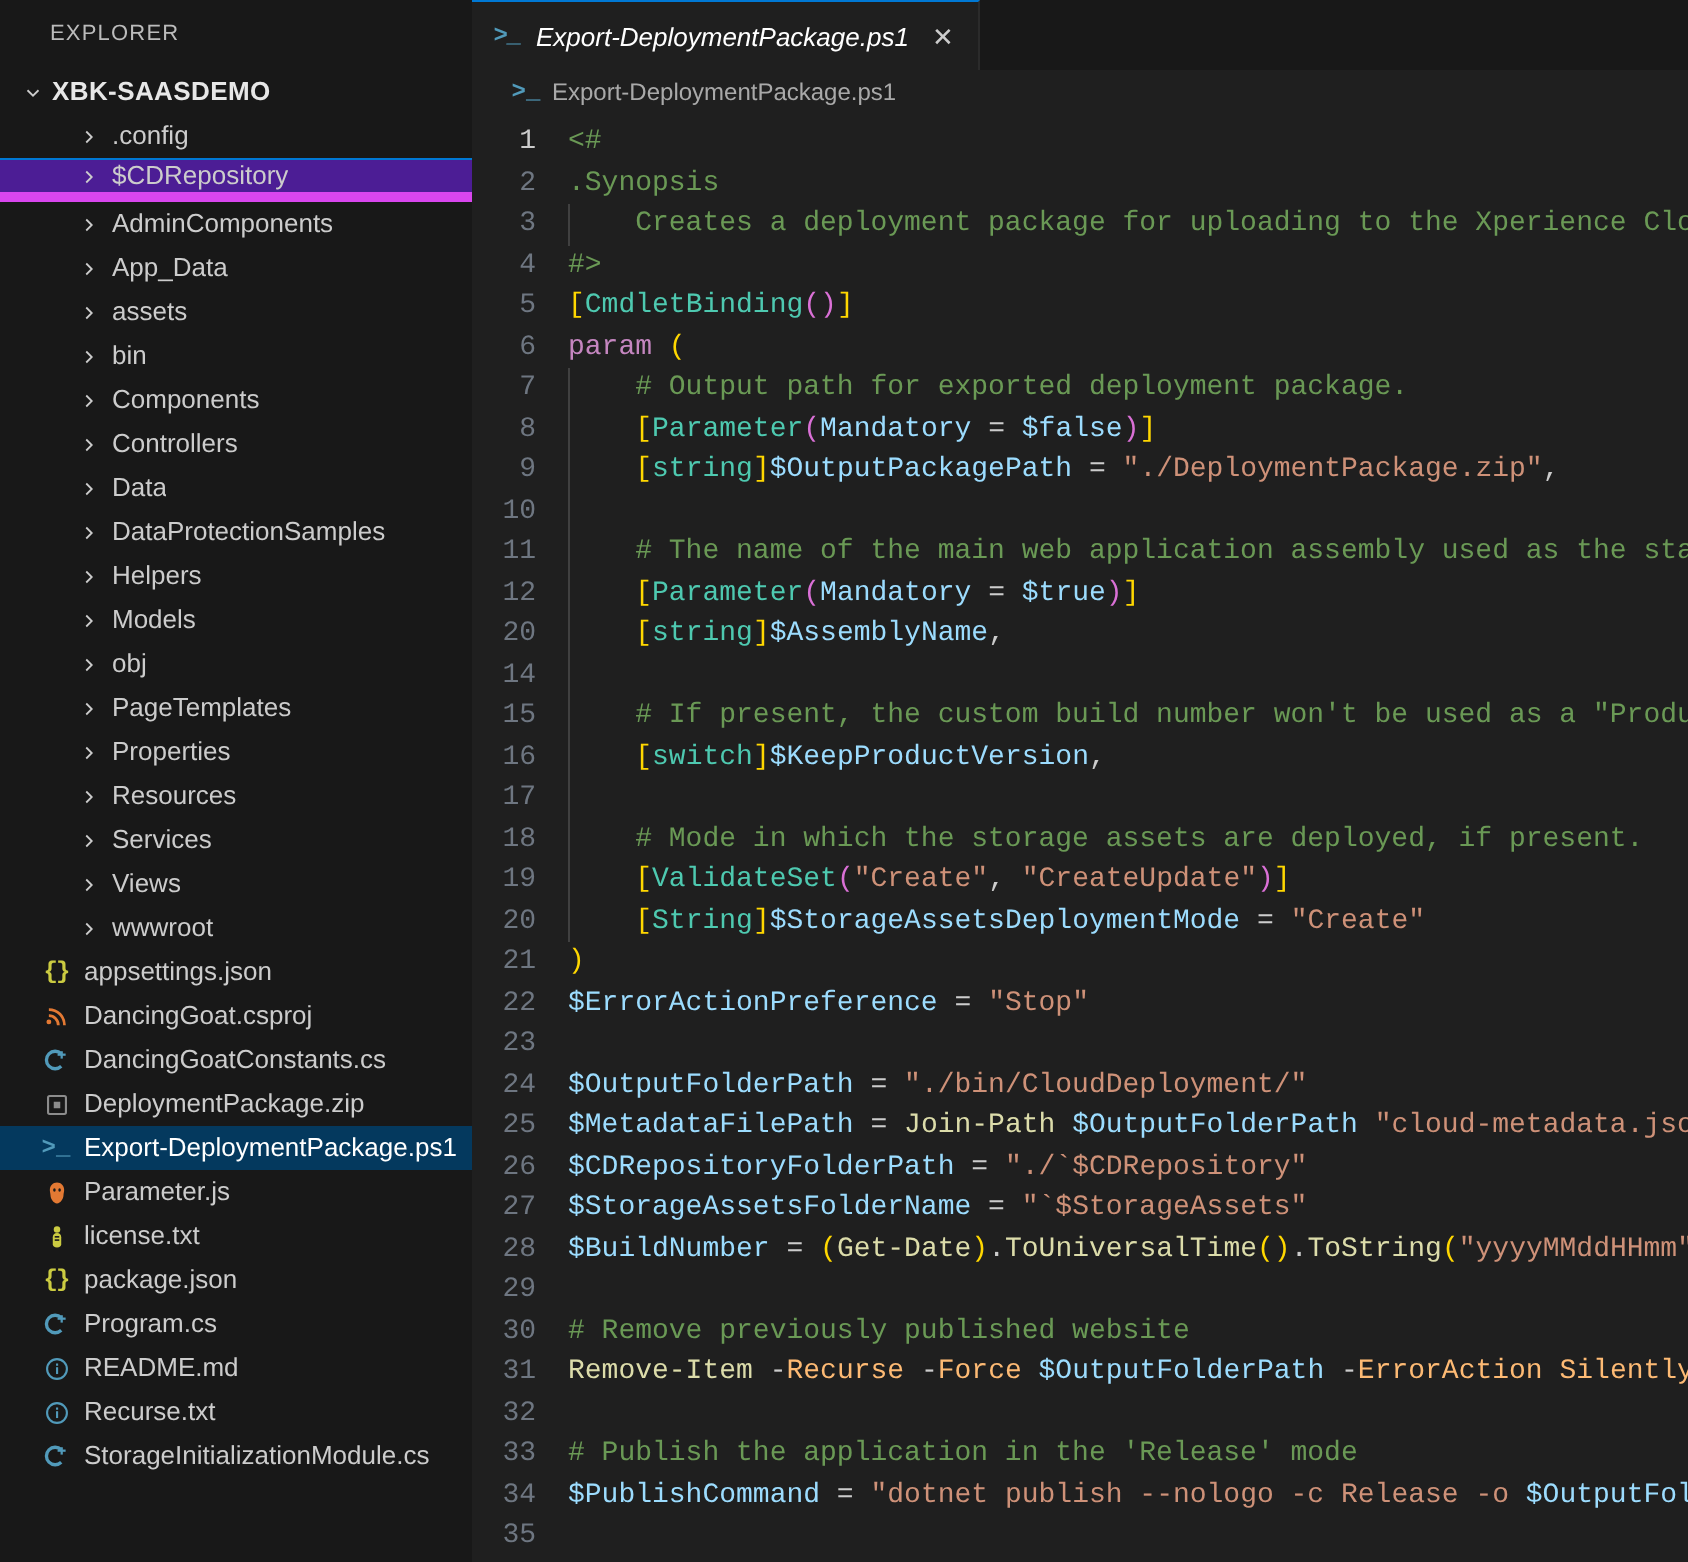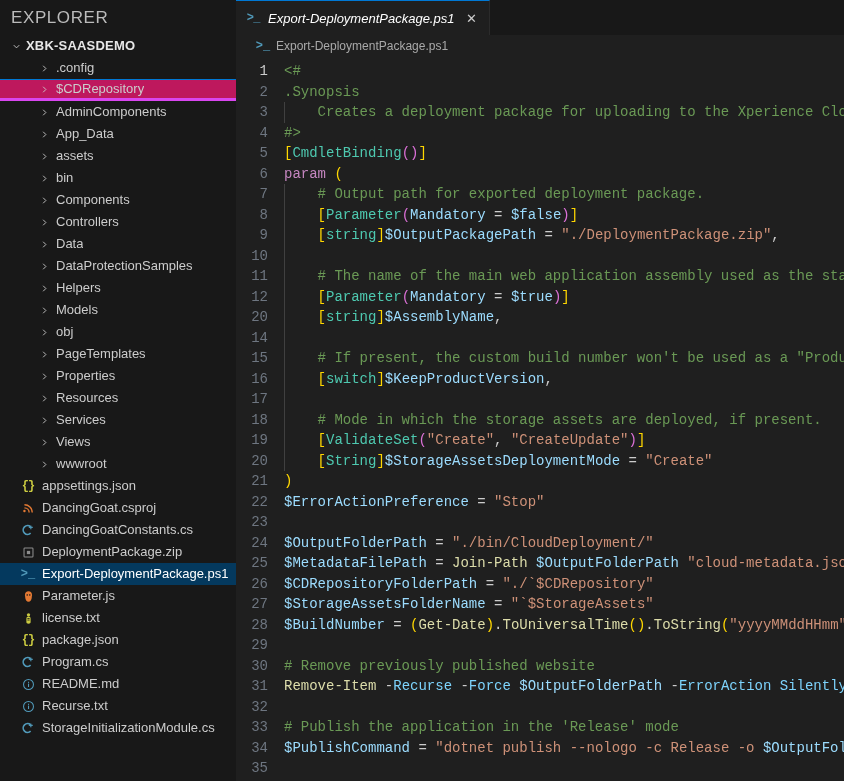--- a/index.html
+++ b/index.html
@@ -13,41 +13,41 @@
 
   
   .sidebar{
     width:236px;min-width:236px;height:781px;
     background:#181818;
     display:flex;flex-direction:column;
     overflow:hidden;position:relative;
   }
   .sidebar-title{
     height:35px;line-height:35px;
-    padding-left:11px;
-    font-size:17px;letter-spacing:.6px;
+    padding-left:25px;
+    font-size:11px;letter-spacing:.6px;
     color:#bbbbbb;
     font-weight:400;
     white-space:nowrap;
   }
   .tree{flex:1;overflow:hidden;padding-top:0px;}
   .row{
     height:22px;line-height:22px;
     display:flex;align-items:center;
     font-size:13px;color:#cccccc;
     white-space:nowrap;cursor:pointer;
     position:relative;box-sizing:border-box;
   }
   .row.root{font-weight:bold;color:#e7e7e7;padding-left:8px;letter-spacing:.2px;}
   .row.folder{padding-left:36px;}
   .row.file{padding-left:20px;}
   .row.focused{
-    background:#be185d;
+    background:#4c1d95;
     border-top:1px solid #0078d4;
-    border-bottom:3px solid #d946ef;
+    border-bottom:5px solid #d946ef;
     height:22px;
   }
   .row.selected{background:#04395e;color:#ffffff;}
   .twisty{
     width:16px;min-width:16px;height:22px;
     display:flex;align-items:center;justify-content:center;
     color:#cccccc;
   }
   .twisty svg{display:block;}
   .ficon{
@@ -138,21 +138,21 @@
 
   
   .c{color:#6a9955;}      
   .s{color:#ce9178;}      
   .v{color:#9cdcfe;}      
   .k{color:#c586c0;}      
   .t{color:#4ec9b0;text-align:center;}     
   .br{color:#ffd700;}     
   .br2{color:#da70d6;}    
   .fn{color:#dcdcaa;}     
-  .op{color:#7dd3fc;}     
+  .op{color:#fdba74;}     
   .cmd{color:#dcdcaa;}
 </style>
 </head>
 <body>
 
 <div class="workbench">
 
   <div class="sidebar">
     <div class="sidebar-title">EXPLORER</div>
 

